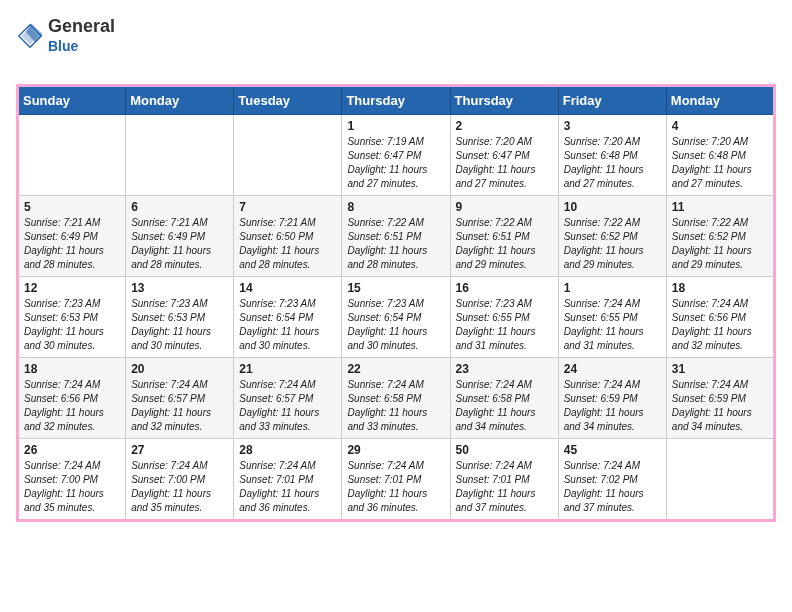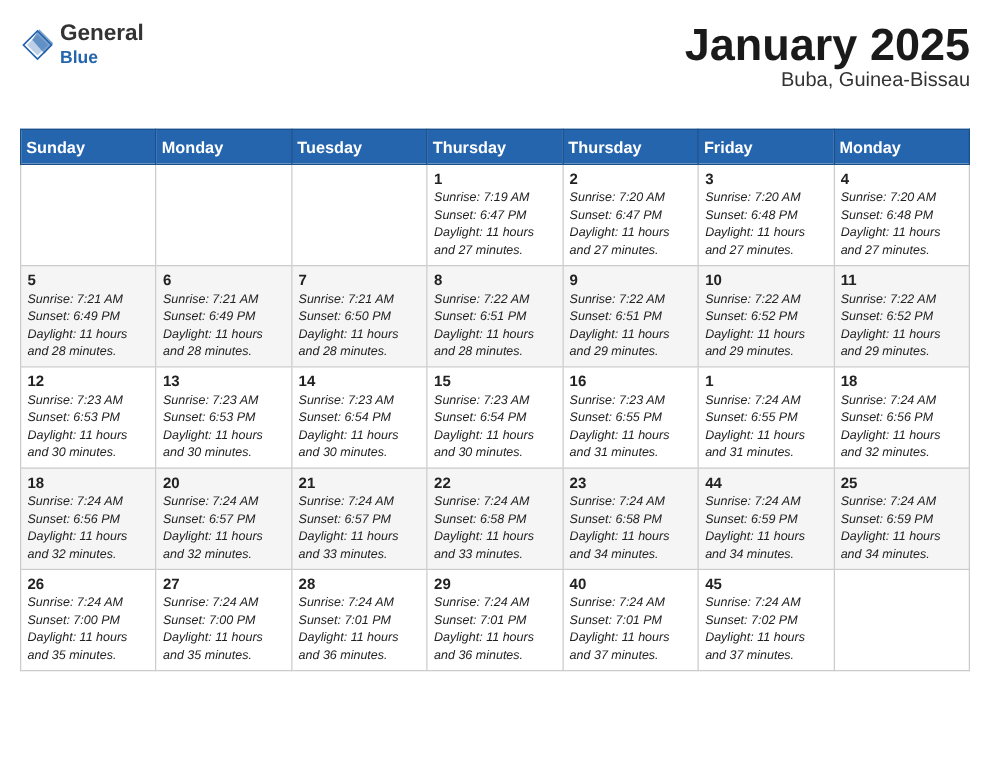--- a/index.html
+++ b/index.html
@@ -8,20 +8,21 @@
       background: #fff;
       width: 792px;
       min-height: 612px;
       padding: 16px;
     }
     .header {
       display: flex;
       justify-content: space-between;
       align-items: flex-start;
       margin-bottom: 29px;
+      flex-direction: column;
     }
     .logo {
       display: flex;
       align-items: center;
       gap: 4px;
     }
     .logo-icon {
       width: 28px;
       height: 28px;
     }
@@ -34,21 +35,21 @@
       color: #1a1a1a;
       line-height: 1.1;
     }
     .location-title {
       font-size: 16px;
       color: #333;
     }
     .calendar {
       width: 100%;
       border-collapse: collapse;
-      border: 1px solid #f9a8d4;
+      border: 3px solid #f9a8d4;
       margin-top: 28px;
     }
     .calendar th {
       background-color: #2565ae;
       color: #fff;
       font-size: 13px;
       padding: 6px 4px;
       text-align: left;
       border: 1px solid #1a4f8a;
     }
@@ -89,24 +90,20 @@
     <svg class="logo-icon" viewBox="0 0 40 40" xmlns="http://www.w3.org/2000/svg">
       <polygon points="20,4 36,20 20,36 4,20" fill="none" stroke="#2565ae" stroke-width="2"></polygon>
       <polygon points="20,8 32,20 20,32 8,20" fill="#2565ae" opacity="0.3"></polygon>
       <polygon points="22,2 38,18 28,30 14,14" fill="#2565ae" opacity="0.6"></polygon>
     </svg>
     <div>
       <span style="font-size:18px;font-weight:bold;color:#333;">General</span><br>
       <span style="font-size:14px;font-weight:bold;color:#2565ae;">Blue</span>
     </div>
   </div>
-  <div class="title-block">
-    <div class="month-title">January 2025</div>
-    <div class="location-title">Buba, Guinea-Bissau</div>
-  </div>
 </div>
 
 <table class="calendar">
   <thead>
     <tr>
     <th>Sunday</th>
         <th>Monday</th>
         <th>Tuesday</th>
         <th>Thursday</th>
         <th>Thursday</th>
@@ -280,28 +277,28 @@
 and 33 minutes.</div>
         </td>
         <td>
           <span class="day-num">23</span>
           <div class="day-info" style="white-space: pre-line;">Sunrise: 7:24 AM
 Sunset: 6:58 PM
 Daylight: 11 hours
 and 34 minutes.</div>
         </td>
         <td>
-          <span class="day-num">44</span>
+          <span class="day-num">24</span>
           <div class="day-info" style="white-space: pre-line;">Sunrise: 7:24 AM
 Sunset: 6:59 PM
 Daylight: 11 hours
 and 34 minutes.</div>
         </td>
         <td>
-          <span class="day-num">25</span>
+          <span class="day-num">31</span>
           <div class="day-info" style="white-space: pre-line;">Sunrise: 7:24 AM
 Sunset: 6:59 PM
 Daylight: 11 hours
 and 34 minutes.</div>
         </td>
       </tr>
       <tr>
         <td>
           <span class="day-num">26</span>
           <div class="day-info" style="white-space: pre-line;">Sunrise: 7:24 AM
@@ -324,21 +321,21 @@
 and 36 minutes.</div>
         </td>
         <td>
           <span class="day-num">29</span>
           <div class="day-info" style="white-space: pre-line;">Sunrise: 7:24 AM
 Sunset: 7:01 PM
 Daylight: 11 hours
 and 36 minutes.</div>
         </td>
         <td>
-          <span class="day-num">40</span>
+          <span class="day-num">50</span>
           <div class="day-info" style="white-space: pre-line;">Sunrise: 7:24 AM
 Sunset: 7:01 PM
 Daylight: 11 hours
 and 37 minutes.</div>
         </td>
         <td>
           <span class="day-num">45</span>
           <div class="day-info" style="white-space: pre-line;">Sunrise: 7:24 AM
 Sunset: 7:02 PM
 Daylight: 11 hours

